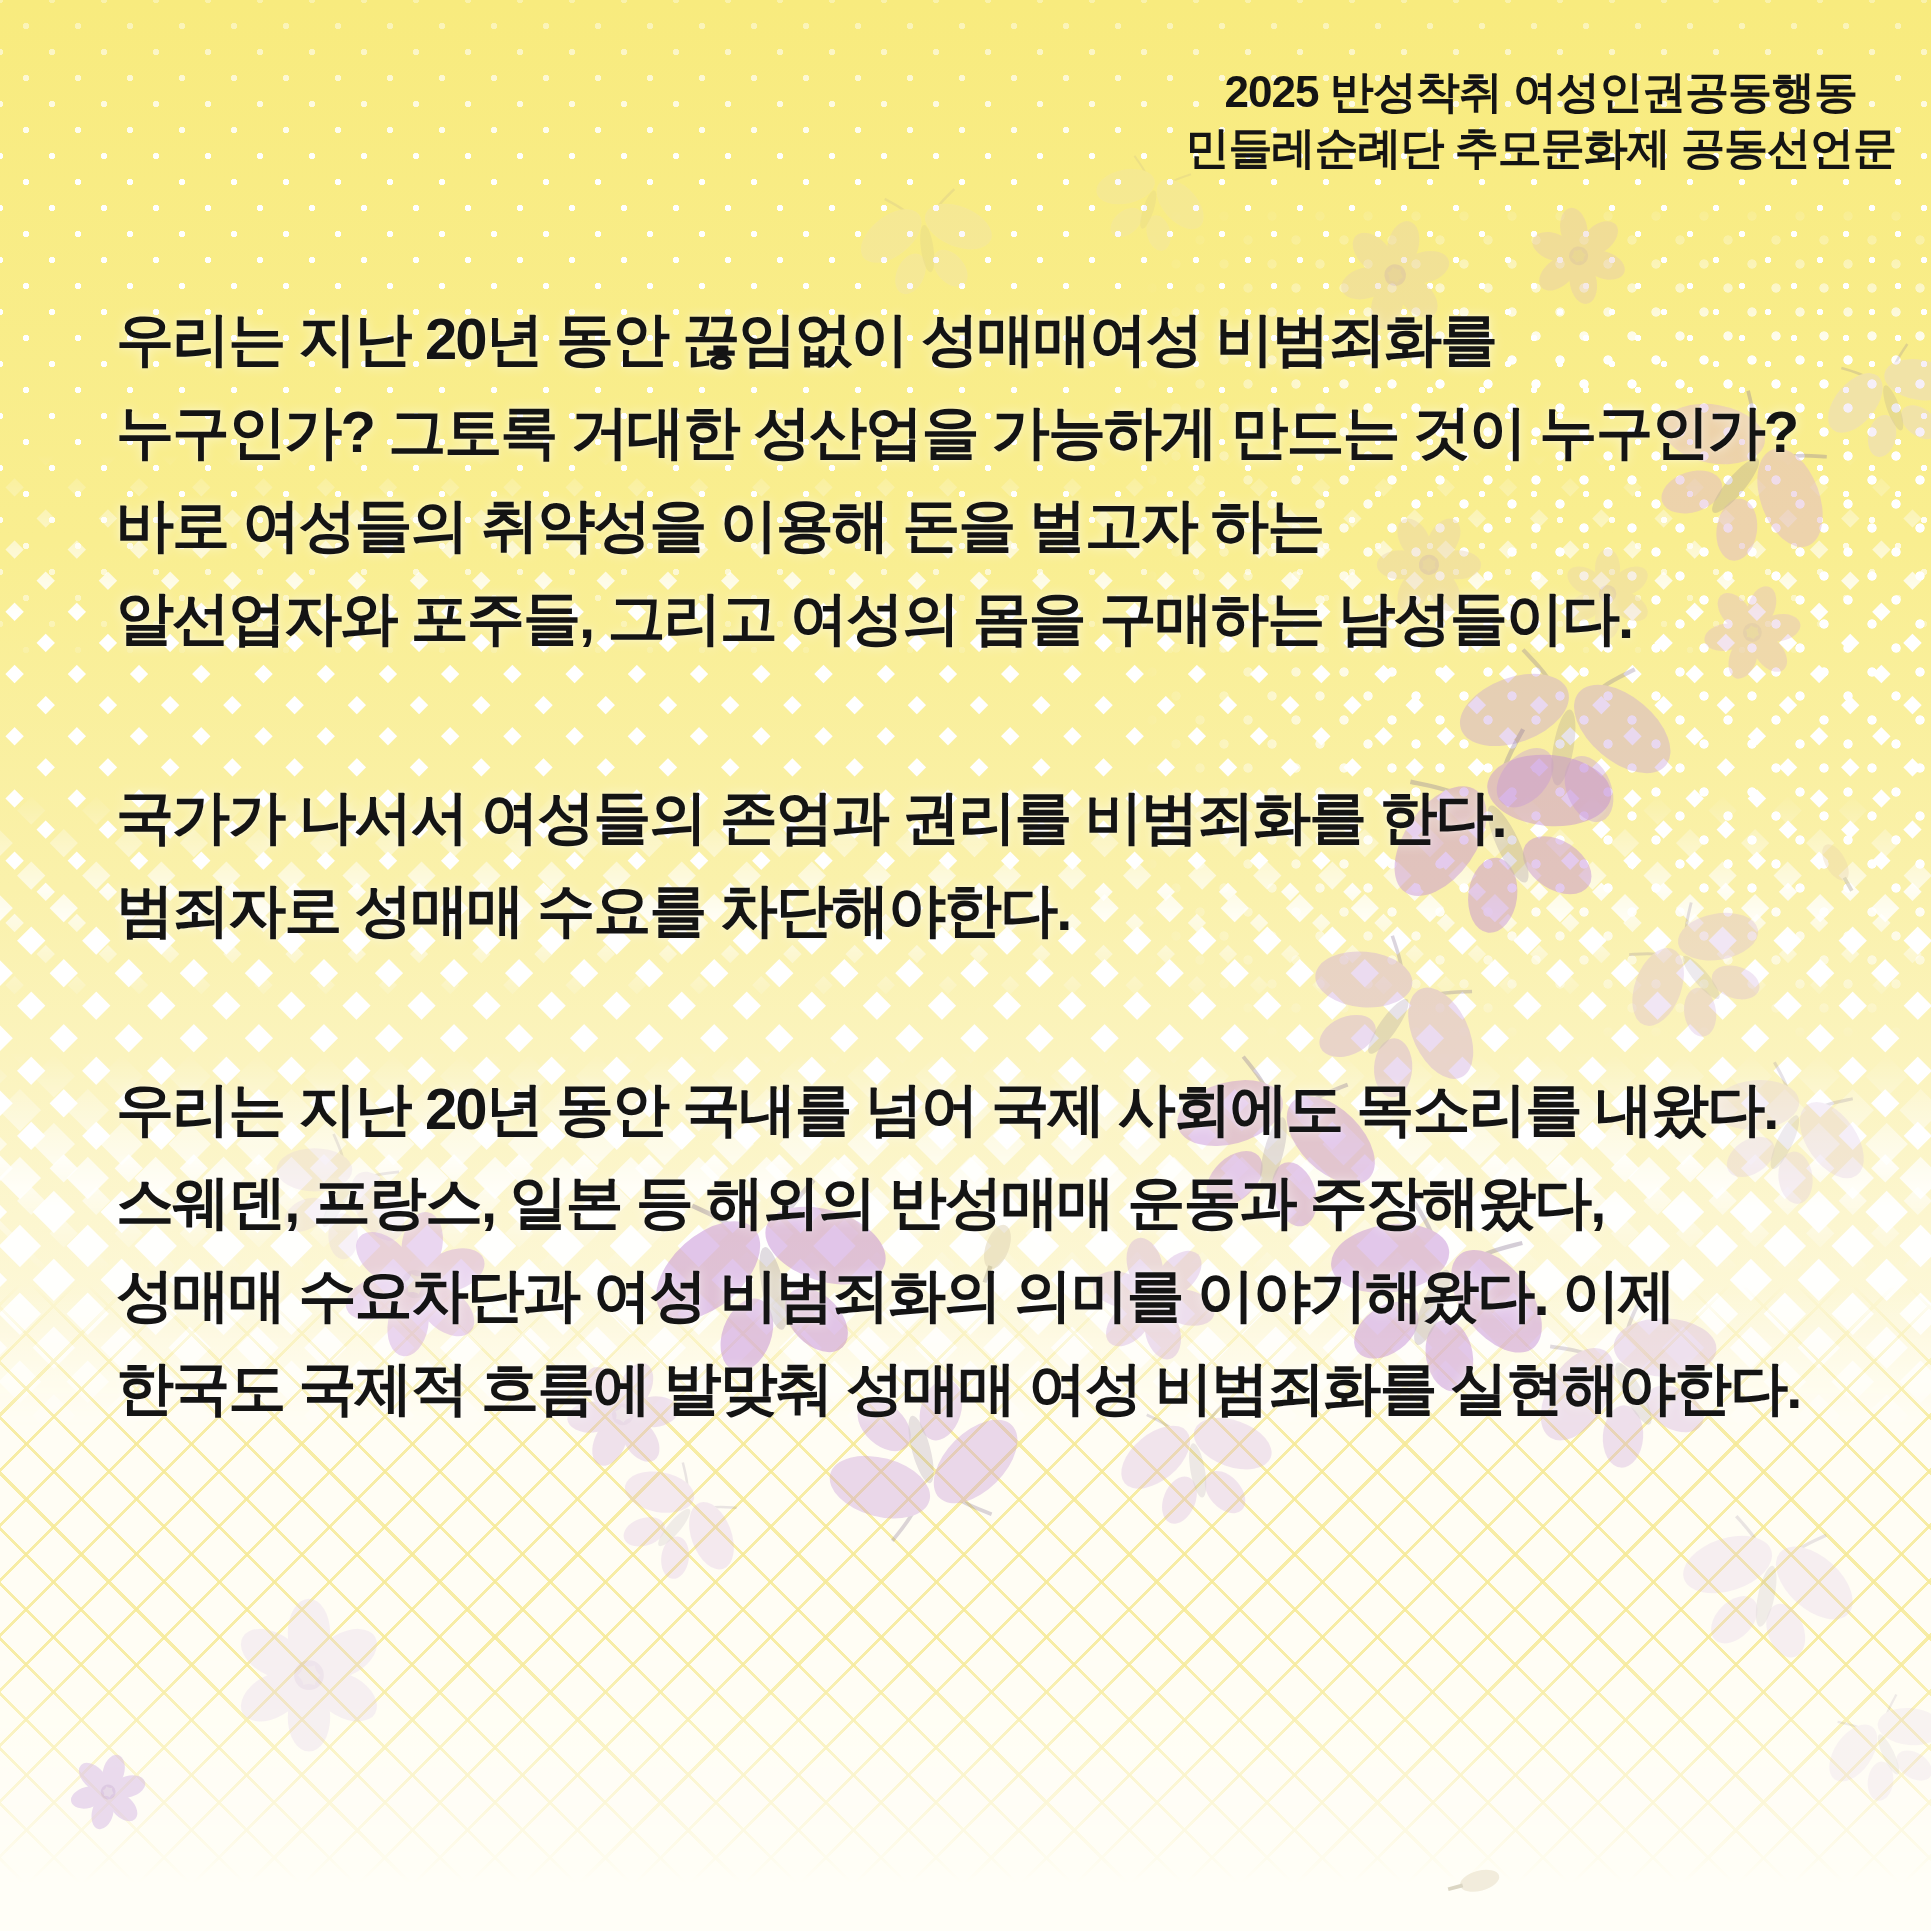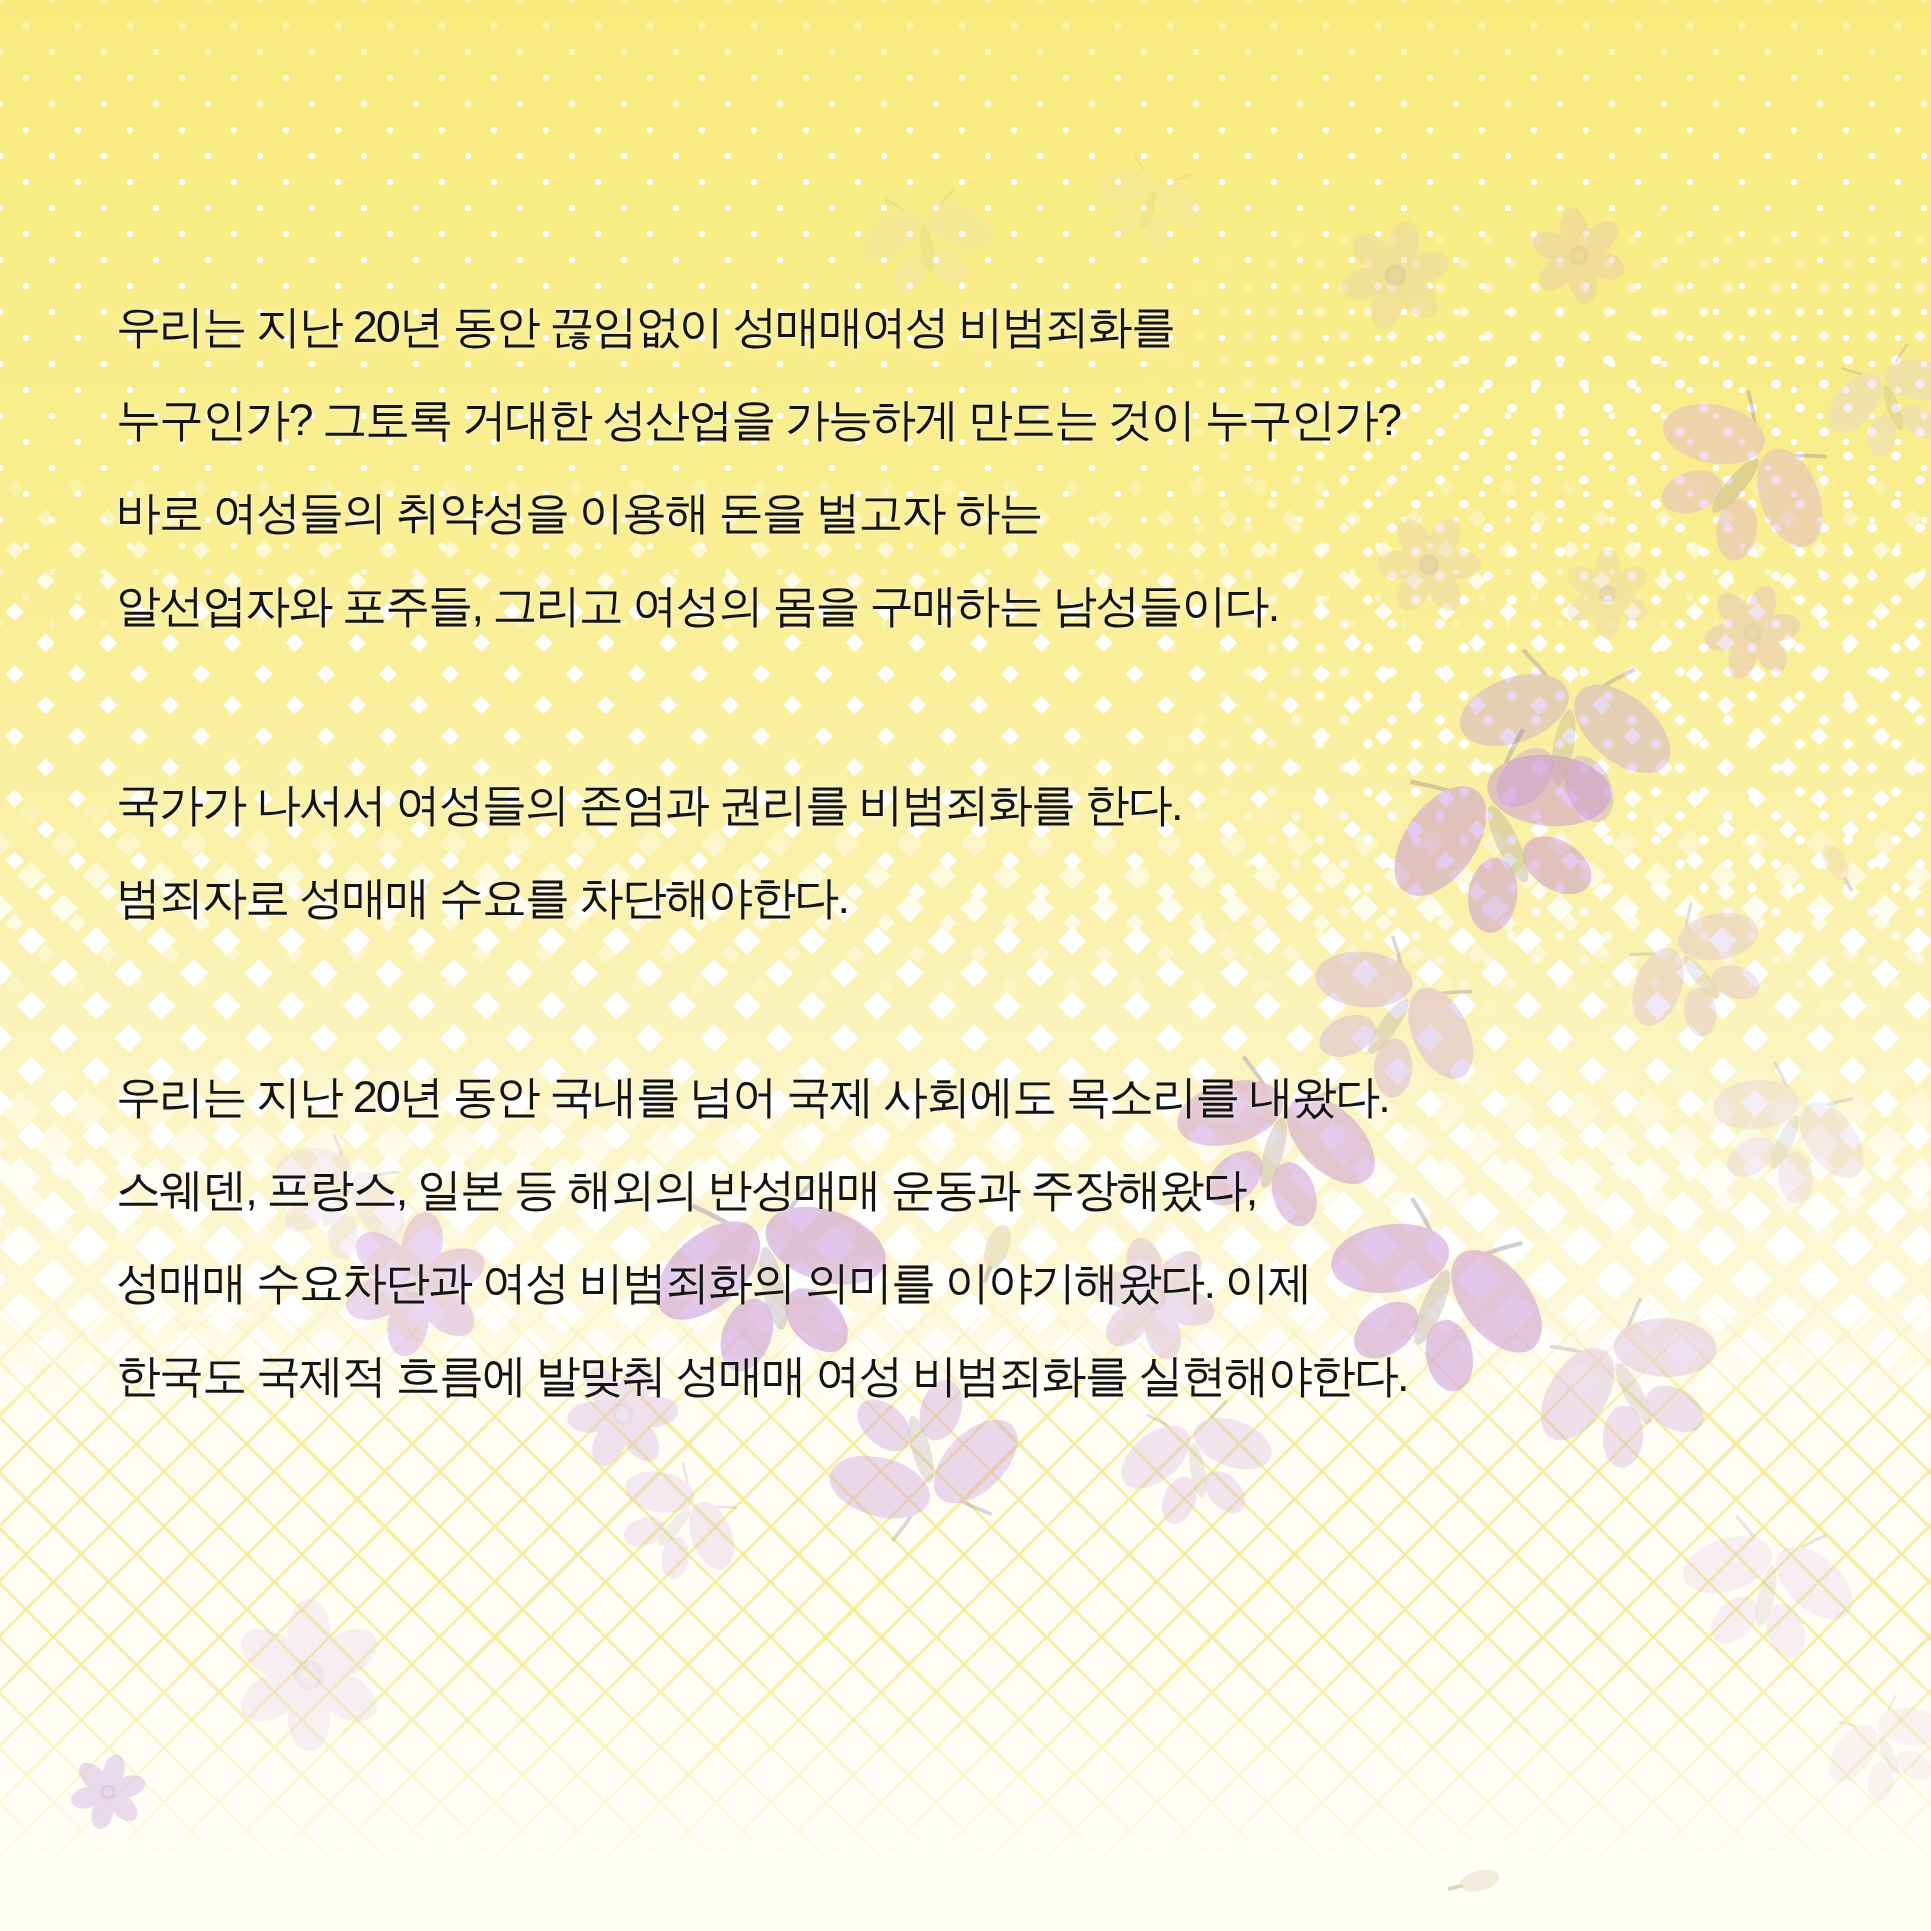--- a/index.html
+++ b/index.html
@@ -85,24 +85,24 @@
     position:absolute;z-index:5;
     top:64px;right:35px;
     text-align:center;
     font-size:44px;line-height:56px;
     font-weight:700;
     letter-spacing:-1px;
     color:var(--text-color,#1c1c1c);
   }
   .body-text{
     position:absolute;z-index:5;
-    left:116px;top:280px;right:39px;
+    left:116px;top:292px;right:39px;
     color:var(--text-color,#141414);
-    font-size:45px;line-height:93px;
-    font-weight:400;
+    font-size:58px;line-height:93px;
+    font-weight:700;
     letter-spacing:-1.9px;
     text-shadow:0 0 11.6px rgba(255,255,255,.55),0 0 3.9px rgba(255,255,255,.35);
   }
   .para{margin:0 0 106px 0;}
   .para:last-child{margin-bottom:0;}
   .line{white-space:nowrap;}
 </style>
 </head>
 <body>
 
@@ -181,20 +181,24 @@
     <use href="#flower" transform="translate(112 1856) rotate(15) scale(1.1)" fill="#d9bfe7" opacity=".55"></use>
     <use href="#leaf" transform="translate(1525 1950) rotate(75) scale(1.3)" fill="#dfd3b5" opacity=".4"></use>
     <use href="#bfly" transform="translate(1830 1650) rotate(12) scale(1.7)" fill="#dcc3e4" opacity=".24"></use>
     <use href="#bfly" transform="translate(1955 1815) rotate(-25) scale(1.2)" fill="#dcc3e4" opacity=".18"></use>
     <use href="#bfly" transform="translate(700 1580) rotate(40) scale(1.3)" fill="#d4aedd" opacity=".24"></use>
 
     <use href="#bfly" transform="translate(960 255) rotate(-8) scale(1.3)" fill="#e7d6ec" opacity=".15"></use>
     <use href="#bfly" transform="translate(1190 215) rotate(18) scale(1.1)" fill="#e7d6ec" opacity=".13"></use>
   </svg>
 
+  <div class="header">
+    <div>2025 반성착취 여성인권공동행동</div>
+    <div>민들레순례단 추모문화제 공동선언문</div>
+  </div>
 
   <div class="body-text">
     <div class="para">
       <div class="line">우리는 지난 20년 동안 끊임없이 성매매여성 비범죄화를</div>
       <div class="line">누구인가? 그토록 거대한 성산업을 가능하게 만드는 것이 누구인가?</div>
       <div class="line">바로 여성들의 취약성을 이용해 돈을 벌고자 하는</div>
       <div class="line">알선업자와 포주들, 그리고 여성의 몸을 구매하는 남성들이다.</div>
     </div>
     <div class="para">
       <div class="line">국가가 나서서 여성들의 존엄과 권리를 비범죄화를 한다.</div>

